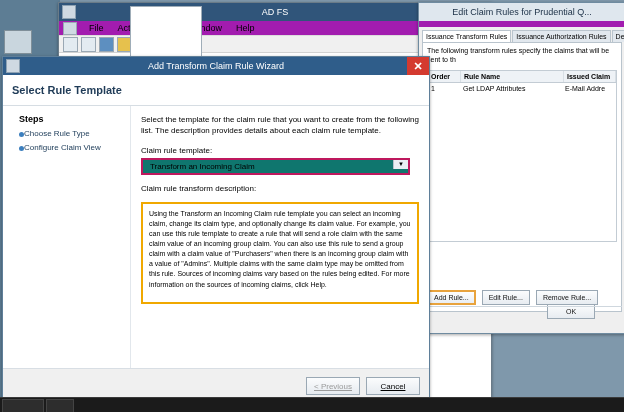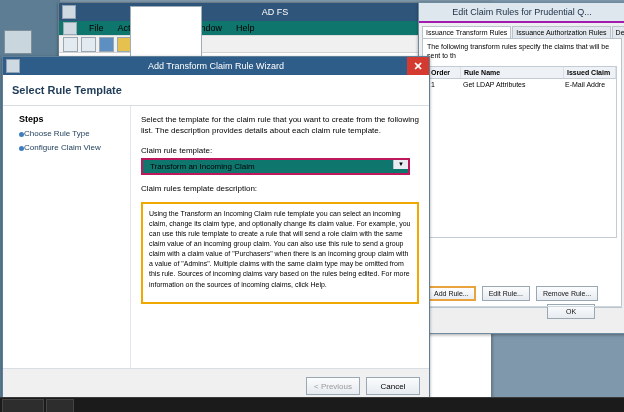--- a/index.html
+++ b/index.html
@@ -39,34 +39,34 @@
     background:#2d2d2d;border:1px solid #444;
   }
 
   
   .win{position:absolute;background:#efefef;border:1px solid #6f8ba0;box-shadow:0 1px 3px rgba(0,0,0,.35);}
   .win-title{
     height:18px;background:#2f5d8a;color:#fff;
     display:flex;align-items:center;justify-content:center;
     font-size:9px;position:relative;
   }
-  .win-title.light{background:#dfe7ee;color:#20344a;border-bottom:2px solid #a21caf;}
+  .win-title.light{background:#dfe7ee;color:#20344a;border-bottom:6px solid #a21caf;}
   .win-title .tx{pointer-events:none;}
   .win-icon{position:absolute;left:3px;top:2px;width:12px;height:12px;background:#cfd9e2;border:1px solid #8ea2b3;}
   .win-close{
     position:absolute;right:0;top:0;width:22px;height:18px;background:#d43a2f;color:#fff;
     display:flex;align-items:center;justify-content:center;font-size:11px;font-weight:bold;
   }
   .win-btns{position:absolute;right:2px;top:2px;display:flex;gap:2px;}
   .win-btns span{width:13px;height:12px;background:#e7edf2;border:1px solid #a8b6c2;font-size:7px;line-height:12px;text-align:center;color:#20344a;}
 
   
   #adfs{left:58px;top:2px;width:432px;height:394px;background:#f0f0f0;border:1px solid #6a7b88;}
   #adfs .win-title{background:#30557a;}
-  #adfs-menubar{height:14px;background:#0f766e;border-bottom:1px solid #dcdcdc;display:flex;align-items:center;padding-left:4px;gap:10px;font-size:9px;}
+  #adfs-menubar{height:14px;background:#a21caf;border-bottom:1px solid #dcdcdc;display:flex;align-items:center;padding-left:4px;gap:10px;font-size:9px;}
   #adfs-menubar .mi{padding:0 2px;}
   #adfs-menubar .mi-ico{width:12px;height:11px;background:#cfd9e2;border:1px solid #9aa8b4;}
   #adfs-toolbar{height:16px;background:#f0f0f0;border-bottom:1px solid #d2d2d2;display:flex;align-items:center;padding-left:4px;gap:3px;}
   .tb-ico{width:13px;height:13px;border:1px solid #9aa8b4;background:#e3ebf1;}
   .tb-ico.blue{background:#5d8fc0;}
   .tb-ico.yel{background:#e6c14d;}
   .tb-ico.grn{background:#7fae5c;}
   #adfs-body{display:flex;height:calc(100% - 18px - 14px - 16px);}
   #adfs-tree{width:120px;border-right:1px solid #d2d2d2;background:#fff;padding:3px 4px;font-size:9px;}
   #adfs-main{flex:1;background:#fff;padding:3px 5px;font-size:9px;}
@@ -132,21 +132,21 @@
     display:flex;align-items:center;justify-content:center;font-size:6px;
   }
   #tmpl-desc-box{
     margin-top:9px;border:2px solid #f0a800;background:#fff;height:88px;padding:5px 6px;
     font-size:7px;line-height:1.45;width:262px;
   }
   #wiz-footer{
     height:34px;background:#f0f0f0;border-top:1px solid #d8dee4;position:relative;
   }
   #wiz-footer .fbtns{position:absolute;right:9px;top:8px;display:flex;gap:6px;}
-  .wbtn{width:52px;height:16px;border:1px solid #9aa8b4;background:linear-gradient(#fbfcfd,#e6ebf0);font-size:8px;display:flex;align-items:center;justify-content:center;}
+  .wbtn{width:52px;height:16px;border:1px solid #9aa8b4;background:linear-gradient(#fbfcfd,#e6ebf0);font-size:8px;display:flex;align-items:center;justify-content:center;text-decoration:underline;}
   .wbtn.next{border:2px solid #e8a33d;}
   .wbtn.dim{color:#9b9b9b;}
 </style>
 </head>
 <body>
 
 <div id="desktop">
   <div id="desk-left"></div>
   <div id="desk-icon"></div>
 </div>
@@ -258,21 +258,21 @@
 
     <div id="wiz-content">
       <div class="para">Select the template for the claim rule that you want to create from the following list. The description provides details about each claim rule template.</div>
 
       <div class="lbl">Claim rule template:</div>
       <div id="tmpl-select">
         <span>Transform an Incoming Claim</span>
         <span class="arrow">▼</span>
       </div>
 
-      <div class="lbl" style="margin-top:9px;">Claim rules template description:</div>
+      <div class="lbl" style="margin-top:9px;">Claim rule transform description:</div>
       <div id="tmpl-desc-box">Using the Transform an Incoming Claim rule template you can select an incoming claim, change its claim type, and optionally change its claim value. For example, you can use this rule template to create a rule that will send a role claim with the same claim value of an incoming group claim. You can also use this rule to send a group claim with a claim value of "Purchasers" when there is an incoming group claim with a value of "Admins". Multiple claims with the same claim type may be omitted from this rule. Sources of incoming claims vary based on the rules being edited. For more information on the sources of incoming claims, click Help.</div>
     </div>
   </div>
 
   <div id="wiz-footer">
     <div class="fbtns">
       <div class="wbtn dim">&lt; Previous</div>
       <div class="wbtn">Cancel</div>
     </div>
   </div>

